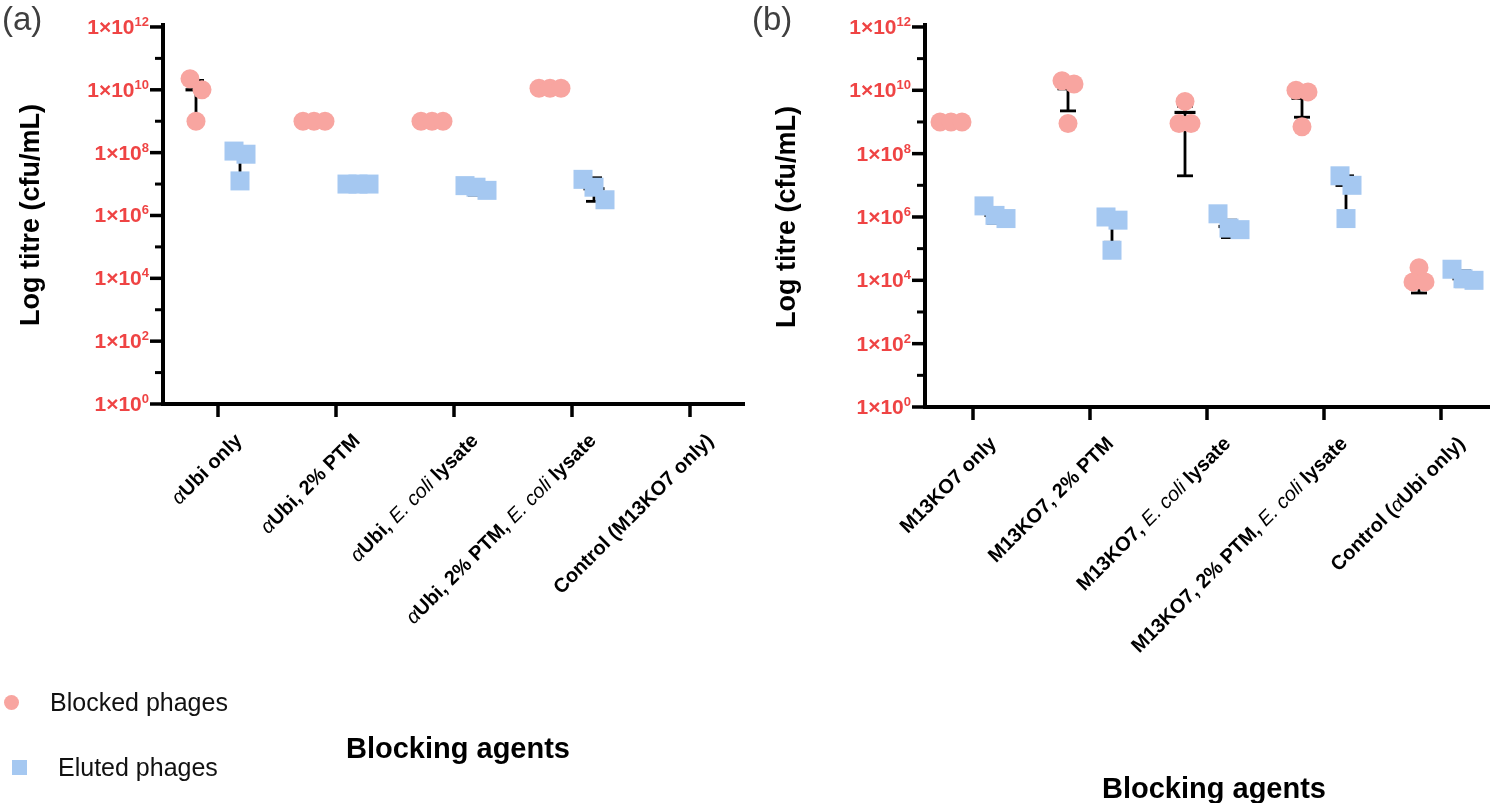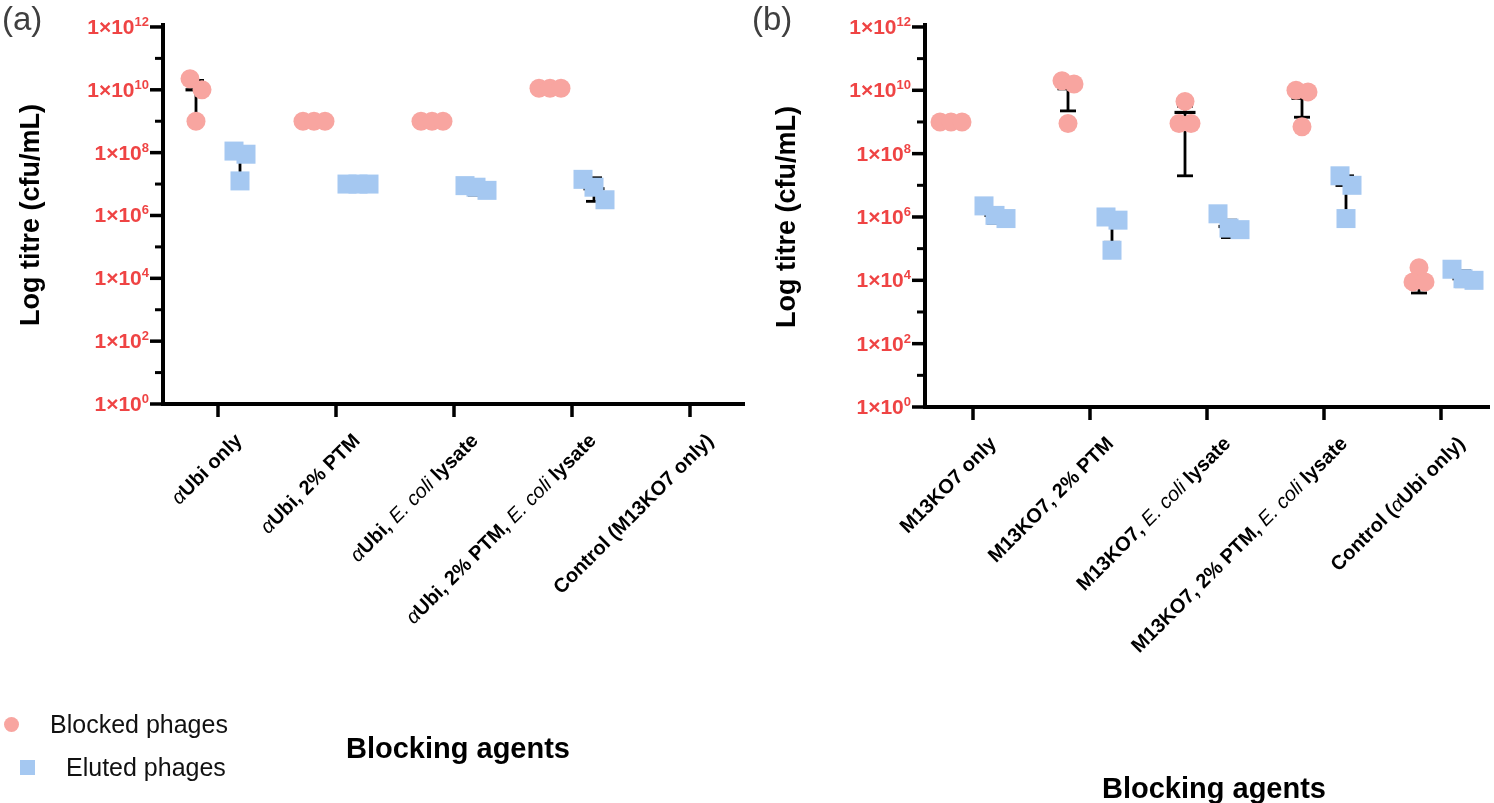--- a/index.html
+++ b/index.html
@@ -246,22 +246,22 @@
       <div class="ytick" style="left: 801px; top: 202.98px;">1×10<sup>6</sup></div>
       <div class="ytick" style="left: 801px; top: 266.32px;">1×10<sup>4</sup></div>
       <div class="ytick" style="left: 801px; top: 329.66px;">1×10<sup>2</sup></div>
       <div class="ytick" style="left: 801px; top: 393px;">1×10<sup>0</sup></div>
       <div class="cat" style="right: 509px; top: 432px;"><span>M13KO7 only</span></div>
       <div class="cat" style="right: 392px; top: 432px;"><span>M13KO7, 2% PTM</span></div>
       <div class="cat" style="right: 275px; top: 432px;"><span>M13KO7, </span><span class="it">E. coli</span><span> lysate</span></div>
       <div class="cat" style="right: 158px; top: 432px;"><span>M13KO7, 2% PTM, </span><span class="it">E. coli</span><span> lysate</span></div>
       <div class="cat" style="right: 41px; top: 432px;"><span>Control (</span><span class="it">α</span><span>Ubi only)</span></div>
       <div class="xtitle" style="left: 1014px; top: 772px;">Blocking agents</div>
-      <div class="legend-item" style="left: 0px; top: 710px;">
+      <div class="legend-item" style="left: 0px; top: 688px;">
         <span class="legend-marker" style="background: rgb(248, 165, 160); border-radius: 50%;"></span>
         <span class="legend-label">Blocked phages</span>
       </div>
-      <div class="legend-item" style="left: 16px; top: 753px;">
+      <div class="legend-item" style="left: 8px; top: 753px;">
         <span class="legend-marker" style="background: rgb(165, 200, 241);"></span>
         <span class="legend-label">Eluted phages</span>
       </div>
     </div>
 </div>
 
 </body></html>

